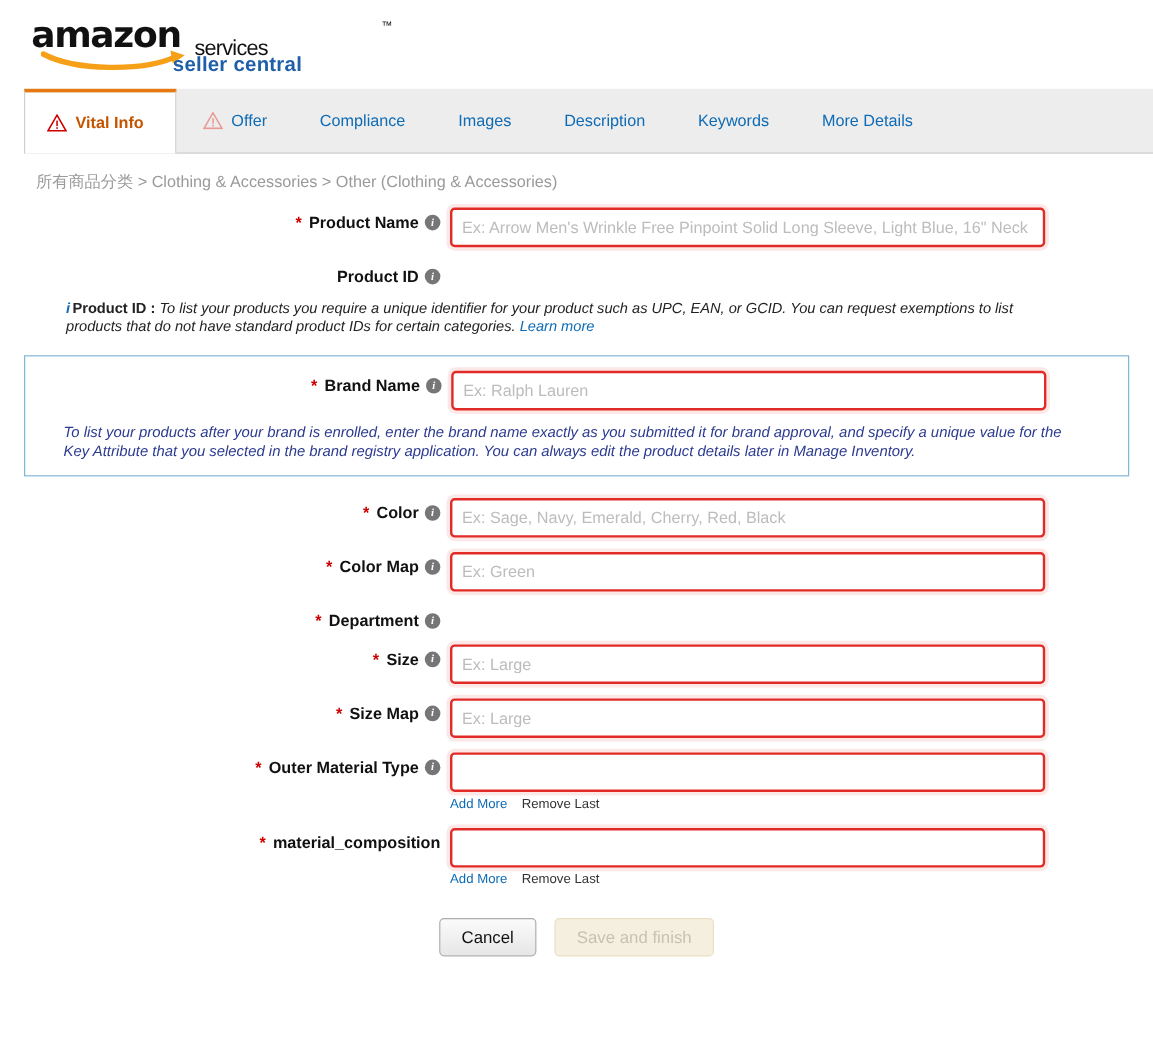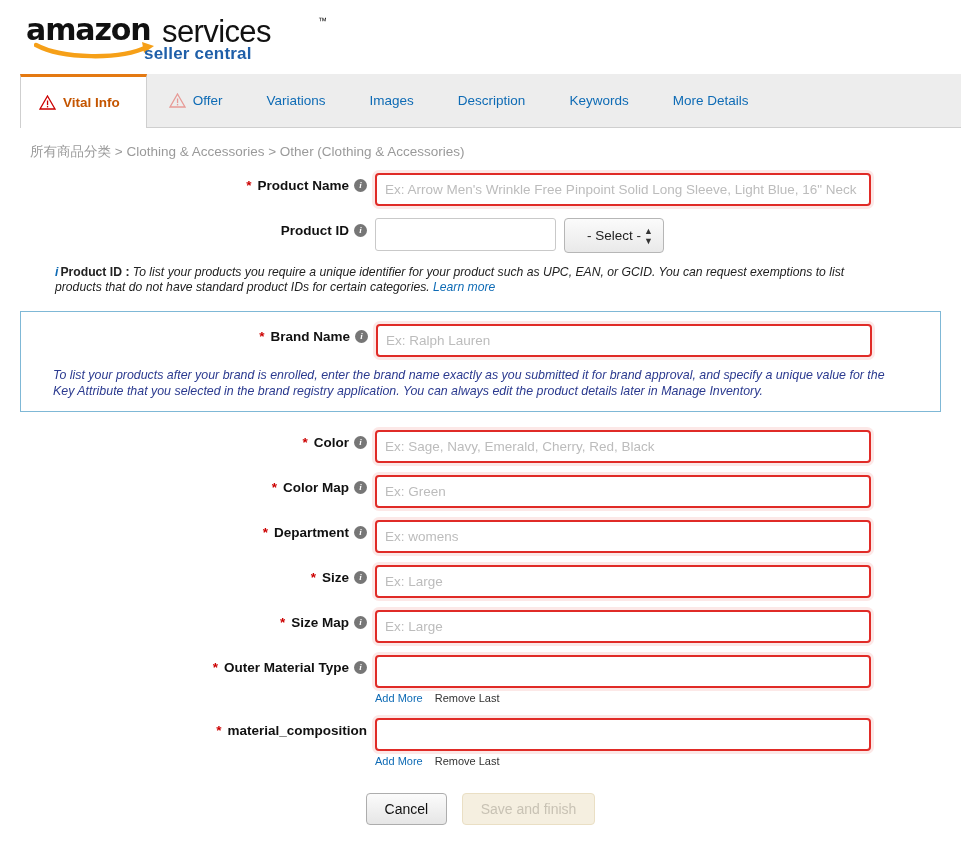--- a/index.html
+++ b/index.html
@@ -15,22 +15,22 @@
   
   .header { height: 72px; position: relative; }
   .logo { position: absolute; left: 26px; top: 10px; width: 330px; height: 54px; }
   .logo-amazon {
     font-family: "DejaVu Sans", sans-serif;
     font-size: 30px; font-weight: bold; color: #111; letter-spacing: -1.1px;
     position: absolute; left: 0; top: 2px;
   }
   .logo-services {
     font-family: "Liberation Sans", sans-serif;
-    font-size: 31px; font-weight: 400; color: #111; letter-spacing: -0.6px;
-    position: absolute; left: 136px; top: 4px;
+    font-size: 18px; font-weight: 400; color: #111; letter-spacing: -0.6px;
+    position: absolute; left: 136px; top: 20px;
   }
   .logo-tm { position:absolute; left: 292px; top: 6px; font-size: 9px; color:#111; }
   .logo-swoosh { position: absolute; left: 8px; top: 30px; width: 128px; height: 20px; }
   .logo-seller {
     position: absolute; left: 118px; top: 34px;
     font-family: "Liberation Sans", sans-serif;
     font-size: 17px; font-weight: bold; color: #1f5fa9; letter-spacing: 0.2px;
   }
 
   
@@ -174,21 +174,21 @@
     <div class="tab">
       <svg class="warn-tri" viewBox="0 0 17 15">
         <path d="M8.5,1 L16,14 L1,14 Z" fill="none" stroke="#e79a96" stroke-width="1.3"></path>
         <rect x="7.9" y="5.5" width="1.3" height="4.6" fill="#e79a96"></rect>
         <rect x="7.9" y="11" width="1.3" height="1.4" fill="#e79a96"></rect>
       </svg>
       <span>Offer</span>
     </div>
 
     <div class="tab">
-      <span>Variations</span>
+      <span>Compliance</span>
     </div>
     <div class="tab">
       <span>Images</span>
     </div>
     <div class="tab">
       <span>Description</span>
     </div>
     <div class="tab">
       <span>Keywords</span>
     </div>
@@ -213,27 +213,20 @@
         </div>
         <div class="field-cell">
           <input class="txt err" type="text" placeholder="Ex: Arrow Men's Wrinkle Free Pinpoint Solid Long Sleeve, Light Blue, 16&quot; Neck X 34&quot; Sleeve" style="">
         </div>
       </div>
 
       <div class="row">
         <div class="label-cell">
           <span>Product ID</span>
           <span class="info-icon">i</span>
-        </div>
-        <div class="field-cell inline-flex">
-          <input class="txt" type="text" style="width: 181px;" placeholder="">
-          <div class="sel">
-            <span>- Select -</span>
-            <span class="arrows">▲<br>▼</span>
-          </div>
         </div>
       </div>
 
       <div class="helptext">
         <span class="i-mark">i</span><b>Product ID</b><b> : </b><span>To list your products you require a unique identifier for your product such as UPC, EAN, or GCID. You can request exemptions to list products that do not have standard product IDs for certain categories. </span><a href="#">Learn more</a>
       </div>
 
       <div class="brand-section">
         <div class="row" style="margin-bottom:0;">
           <div class="label-cell">
@@ -271,23 +264,20 @@
           <input class="txt err" type="text" placeholder="Ex: Green" style="">
         </div>
       </div>
 
       <div class="row">
         <div class="label-cell">
           <span class="req">*</span>
           <span>Department</span>
           <span class="info-icon">i</span>
         </div>
-        <div class="field-cell">
-          <input class="txt err" type="text" placeholder="Ex: womens" style="">
-        </div>
       </div>
 
       <div class="row">
         <div class="label-cell">
           <span class="req">*</span>
           <span>Size</span>
           <span class="info-icon">i</span>
         </div>
         <div class="field-cell">
           <input class="txt err" type="text" placeholder="Ex: Large" style="">

